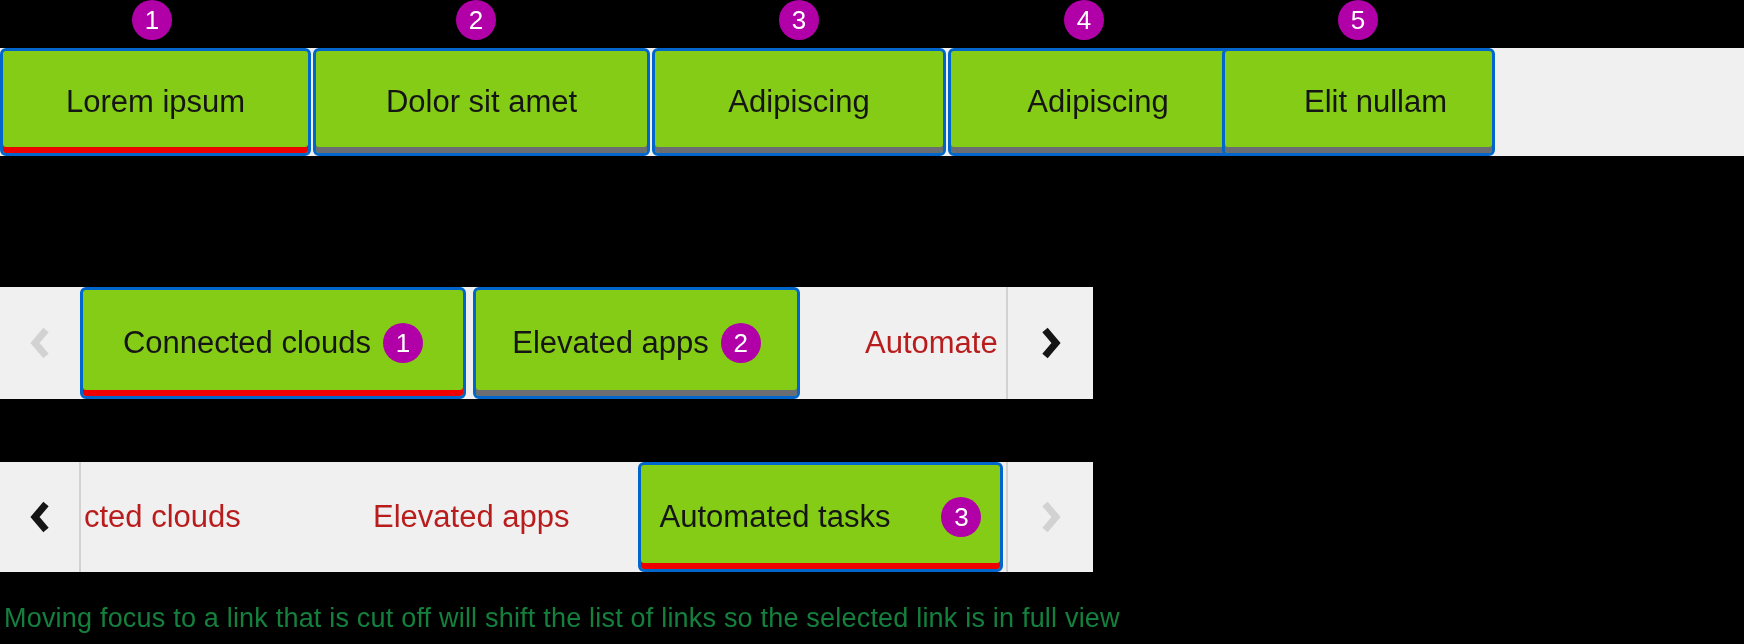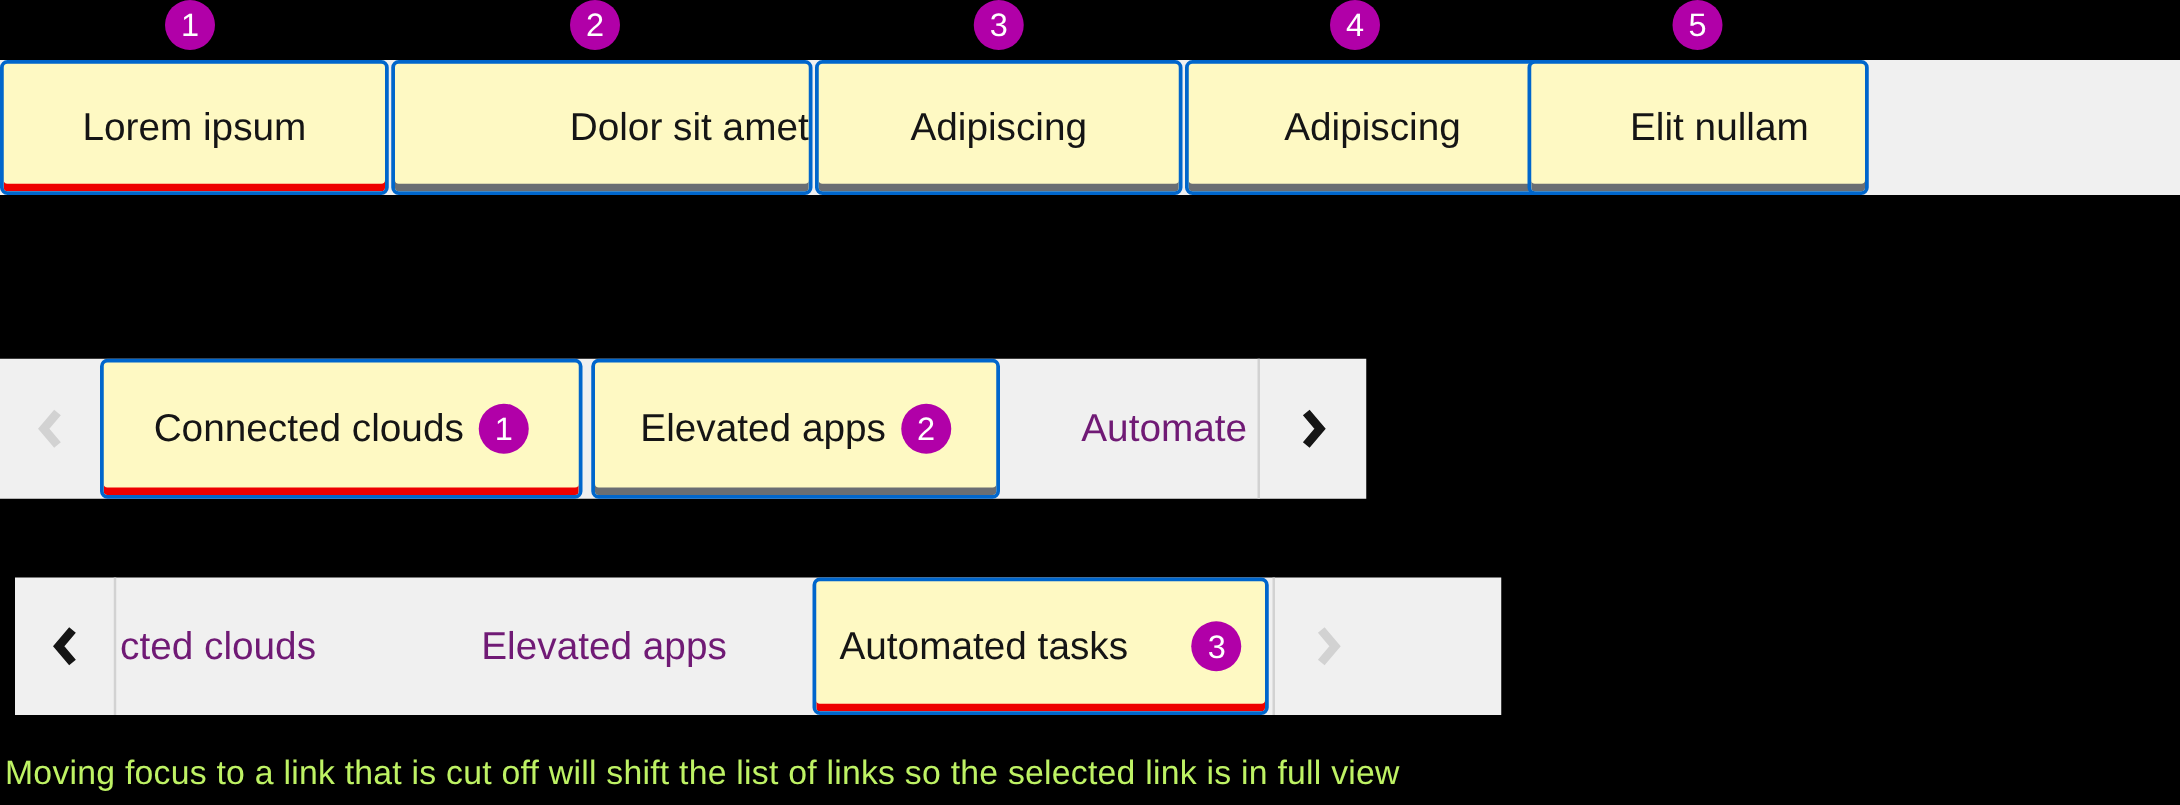--- a/index.html
+++ b/index.html
@@ -3,21 +3,21 @@
 <meta charset="utf-8">
 <style>
   html,body{margin:0;padding:0;background:#000;}
   .stage{
     position:relative;width:1744px;height:644px;background:#000;
     font-family:"Liberation Sans", sans-serif;overflow:hidden;
   }
   .bar{position:absolute;background:#f0f0f0;}
   .tab{
     position:absolute;top:0;bottom:0;box-sizing:border-box;
-    border:3px solid #0066cc;border-radius:6px;background:#fef9c3;
+    border:3px solid #0066cc;border-radius:6px;background:#84cc16;
     display:flex;align-items:center;justify-content:center;
     font-size:31px;color:#151515;white-space:nowrap;cursor:pointer;
   }
   .tab.selected{box-shadow:inset 0 -6px 0 0 #ee0000;}
   .tab.default{box-shadow:inset 0 -6px 0 0 #6a6e73;}
   .badge{
     width:40px;height:40px;border-radius:50%;background:#b100a8;color:#fff;
     display:flex;align-items:center;justify-content:center;
     font-size:26px;line-height:1;flex:none;
   }
@@ -25,24 +25,24 @@
   .badge.inline{margin-left:12px;}
   .chev-btn{
     position:absolute;top:0;bottom:0;display:flex;align-items:center;justify-content:center;
     background:transparent;border:none;padding:0;
   }
   .chev-btn svg{display:block;}
   .divider{position:absolute;top:0;bottom:0;width:2px;background:#d2d2d2;}
   .viewport{position:absolute;top:0;bottom:0;overflow:hidden;}
   .muted-link{
     position:absolute;top:0;bottom:0;display:flex;align-items:center;
-    font-size:31px;color:#701a75;white-space:nowrap;cursor:pointer;
+    font-size:31px;color:#b91c1c;white-space:nowrap;cursor:pointer;
   }
   .caption{
-    position:absolute;left:4px;top:603px;font-size:27px;color:#bef264;
+    position:absolute;left:4px;top:603px;font-size:27px;color:#15803d;
     white-space:nowrap;letter-spacing:0.2px;
   }
 </style>
 </head>
 <body>
 
 <div class="stage">
 
   <div class="badge floating" style="left:132px;">
       <span>1</span>
@@ -57,21 +57,21 @@
       <span>4</span>
     </div>
   <div class="badge floating" style="left:1338px;">
       <span>5</span>
     </div>
 
   <div class="bar" style="left:0;top:48px;width:1744px;height:108px;">
     <div class="tab selected" style="left:0;width:311px;">
         <span>Lorem ipsum</span>
       </div>
-    <div class="tab default" style="left:313px;width:337px;justify-content:flex-end;">
+    <div class="tab default" style="left:313px;width:337px;">
         <span>Dolor sit amet</span>
       </div>
     <div class="tab default" style="left:652px;width:294px;">
         <span>Adipiscing</span>
       </div>
     <div class="tab default" style="left:948px;width:300px;">
         <span>Adipiscing</span>
       </div>
     <div class="tab default" style="left:1222px;width:273px;padding-left:34px;">
         <span>Elit nullam</span>
@@ -109,21 +109,21 @@
     <div class="divider" style="left:1006px;"></div>
     <button class="chev-btn" style="left:1008px;width:85px;">
       <span>
         <svg width="22" height="32" viewBox="0 0 22 32">
             <path d="M5 3 L16 16 L5 29" fill="none" stroke="#151515" stroke-width="7" stroke-linejoin="miter"></path>
           </svg>
       </span>
     </button>
   </div>
 
-  <div class="bar" style="left:12px;top:462px;width:1189px;height:110px;">
+  <div class="bar" style="left:0;top:462px;width:1093px;height:110px;">
     <button class="chev-btn" style="left:0;width:80px;">
       <span>
         <svg width="22" height="32" viewBox="0 0 22 32">
             <path d="M17 3 L6 16 L17 29" fill="none" stroke="#151515" stroke-width="7" stroke-linejoin="miter"></path>
           </svg>
       </span>
     </button>
     <div class="divider" style="left:79px;"></div>
 
     <div class="viewport" style="left:81px;width:925px;">

